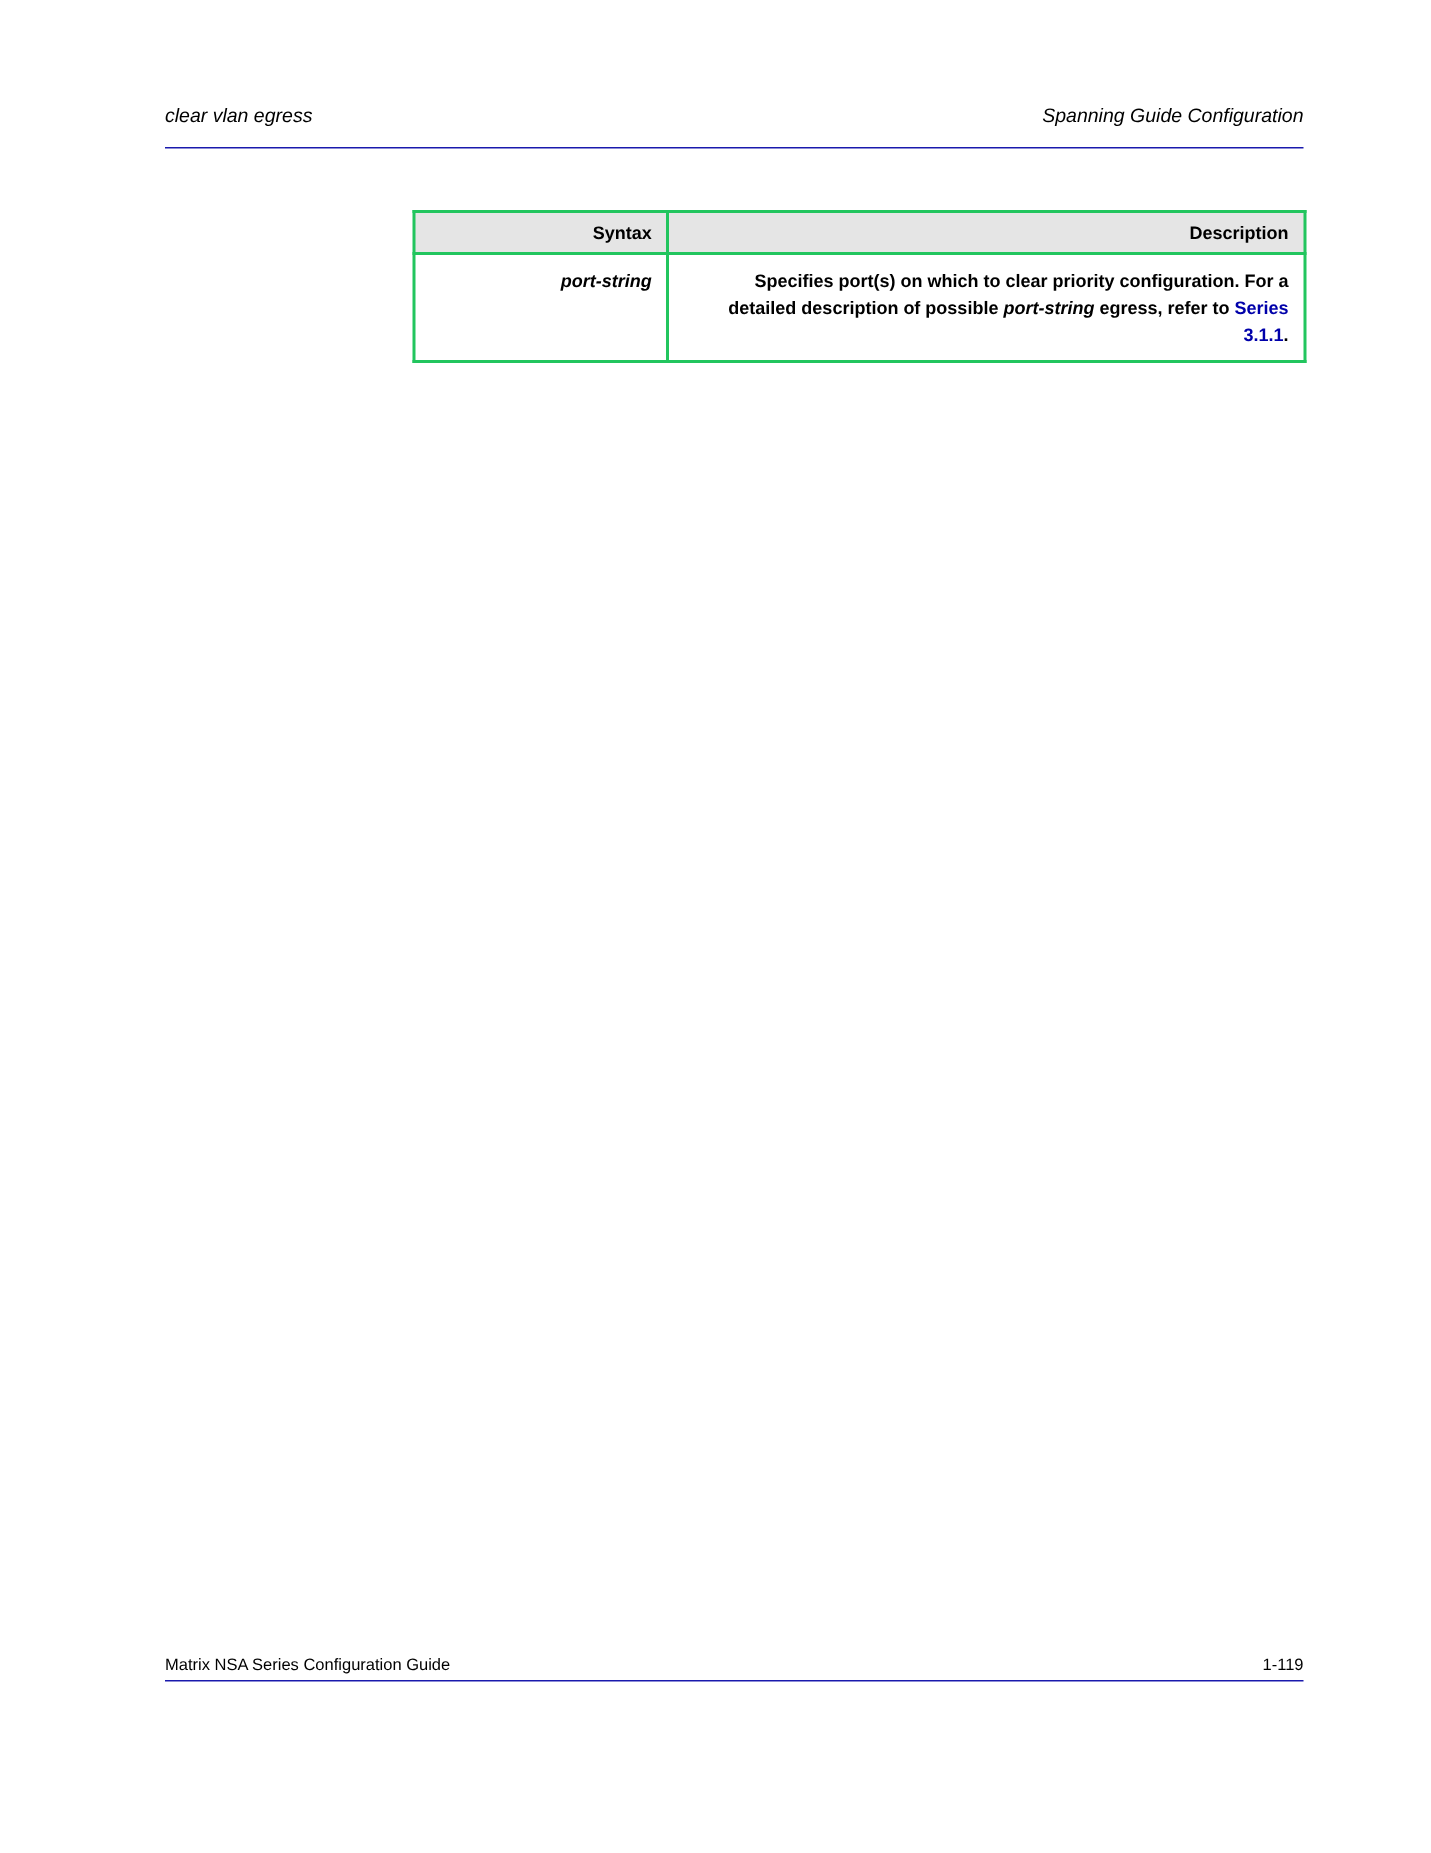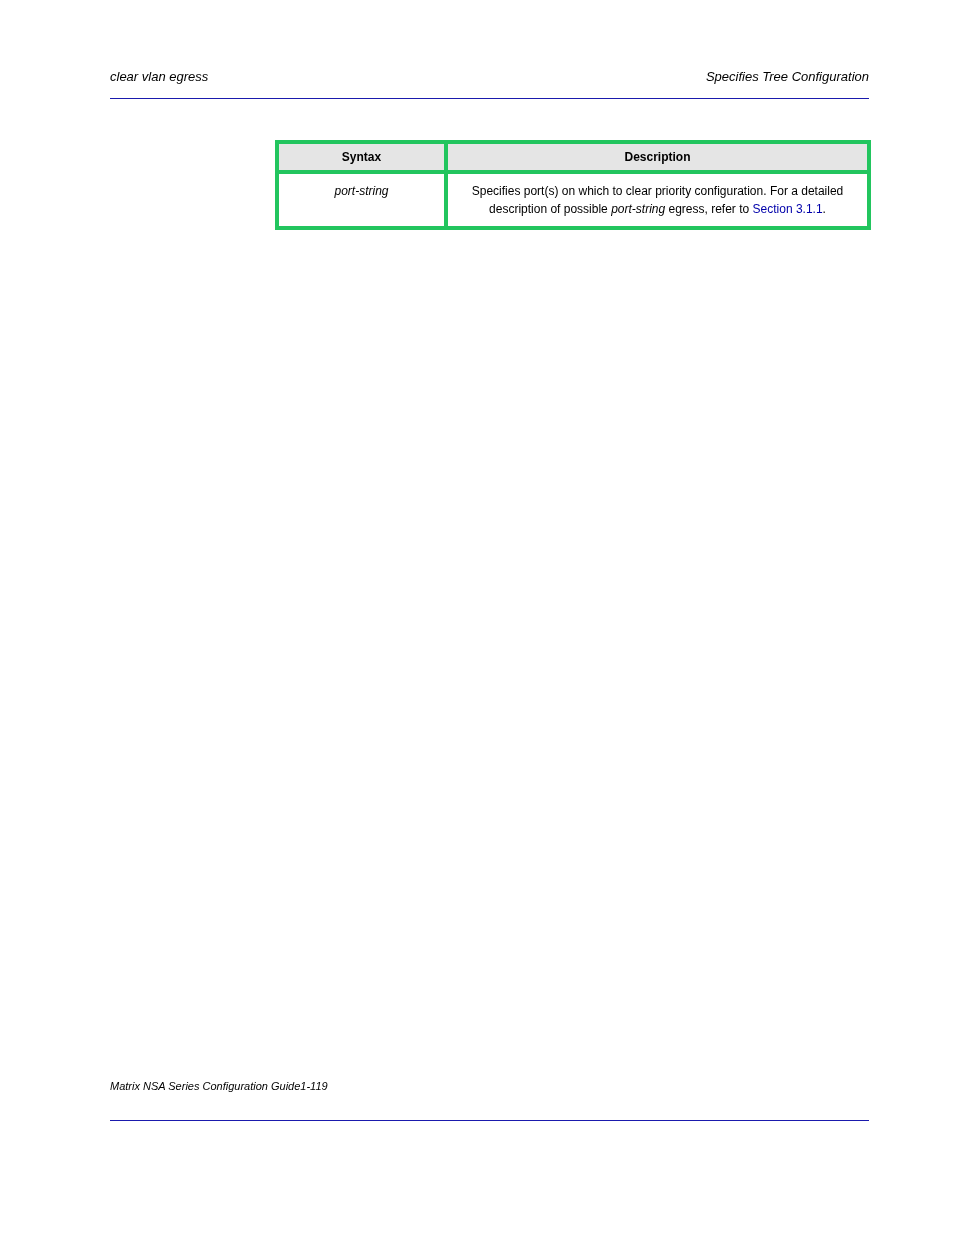--- a/index.html
+++ b/index.html
@@ -49,83 +49,83 @@
 
   table.param-table {
     position: absolute;
     top: 140px;
     left: 275px;
     width: 596px;
     border-collapse: collapse;
     font-size: 12px;
   }
   table.param-table th, table.param-table td {
-    border: 4px solid #22c55e;
-    text-align: center;
+    border: 2px solid #22c55e;
+    text-align: right;
     vertical-align: top;
   }
   table.param-table th {
     background: #e5e5e5;
     font-weight: bold;
     padding: 6px 10px;
   }
   table.param-table td {
     padding: 8px 10px;
     line-height: 18px;
+    font-weight: bold;
   }
   table.param-table col.col1 { width: 170px; }
   table.param-table col.col2 { width: 426px; }
 
   .footer-rule {
     position: absolute;
     left: 110px;
     right: 85px;
     top: 1120px;
     border-top: 1px solid #1a1aad;
   }
   .footer {
     position: absolute;
     left: 110px;
     right: 85px;
-    top: 1080px;
+    top: 1104px;
     display: flex;
-    justify-content: flex-start;
+    justify-content: space-between;
     font-size: 11px;
-    font-style: italic;
   }
 </style>
 </head>
 <body>
 
 <div class="page">
 
   <div class="header">
     <div class="left">clear vlan egress</div>
-    <div class="right">Specifies Tree Configuration</div>
+    <div class="right">Spanning Guide Configuration</div>
   </div>
   <div class="top-rule rule-pos"></div>
 
   <table class="param-table">
     <colgroup>
       <col class="col1">
       <col class="col2">
     </colgroup>
     <thead>
       <tr>
         <th>Syntax</th>
         <th>Description</th>
       </tr>
     </thead>
     <tbody>
       <tr>
         <td>
           <em>port-string</em>
         </td>
         <td>
-          <span>Specifies port(s) on which to clear priority configuration. For a detailed description of possible </span><em>port-string</em><span> egress, refer to </span><span style="color:#0000aa">Section 3.1.1</span><span>.</span>
+          <span>Specifies port(s) on which to clear priority configuration. For a detailed description of possible </span><em>port-string</em><span> egress, refer to </span><span style="color:#0000aa">Series 3.1.1</span><span>.</span>
         </td>
       </tr>
     </tbody>
   </table>
 
   <div class="footer-rule"></div>
   <div class="footer">
     <div>Matrix NSA Series Configuration Guide</div>
     <div>1-119</div>
   </div>

